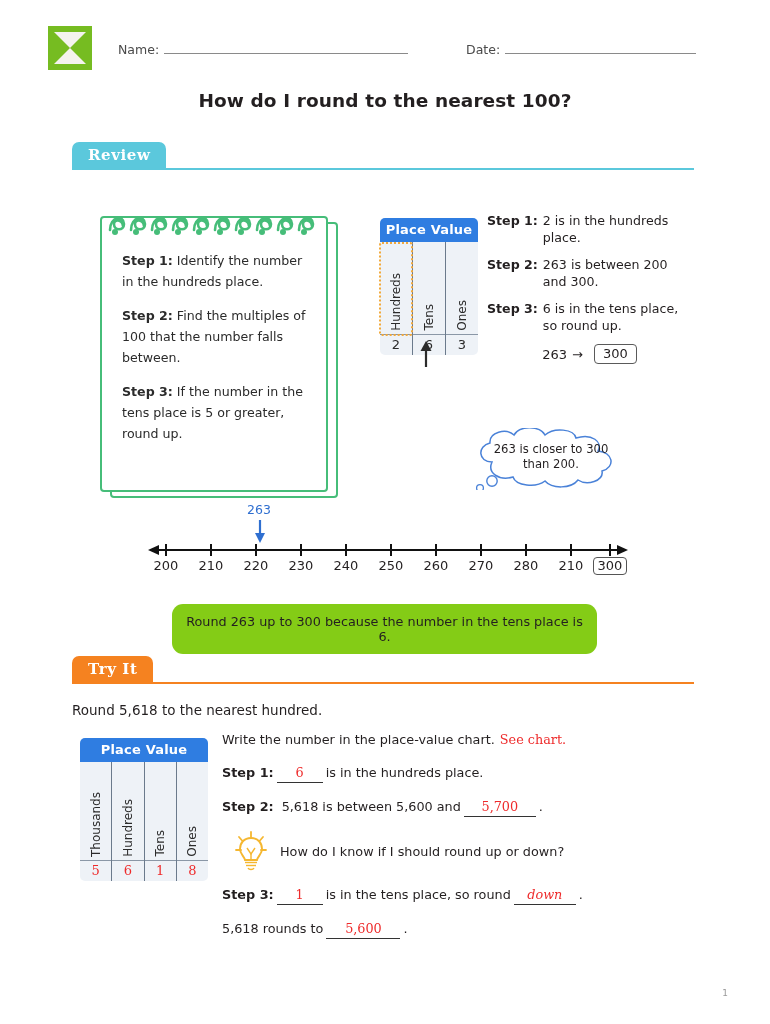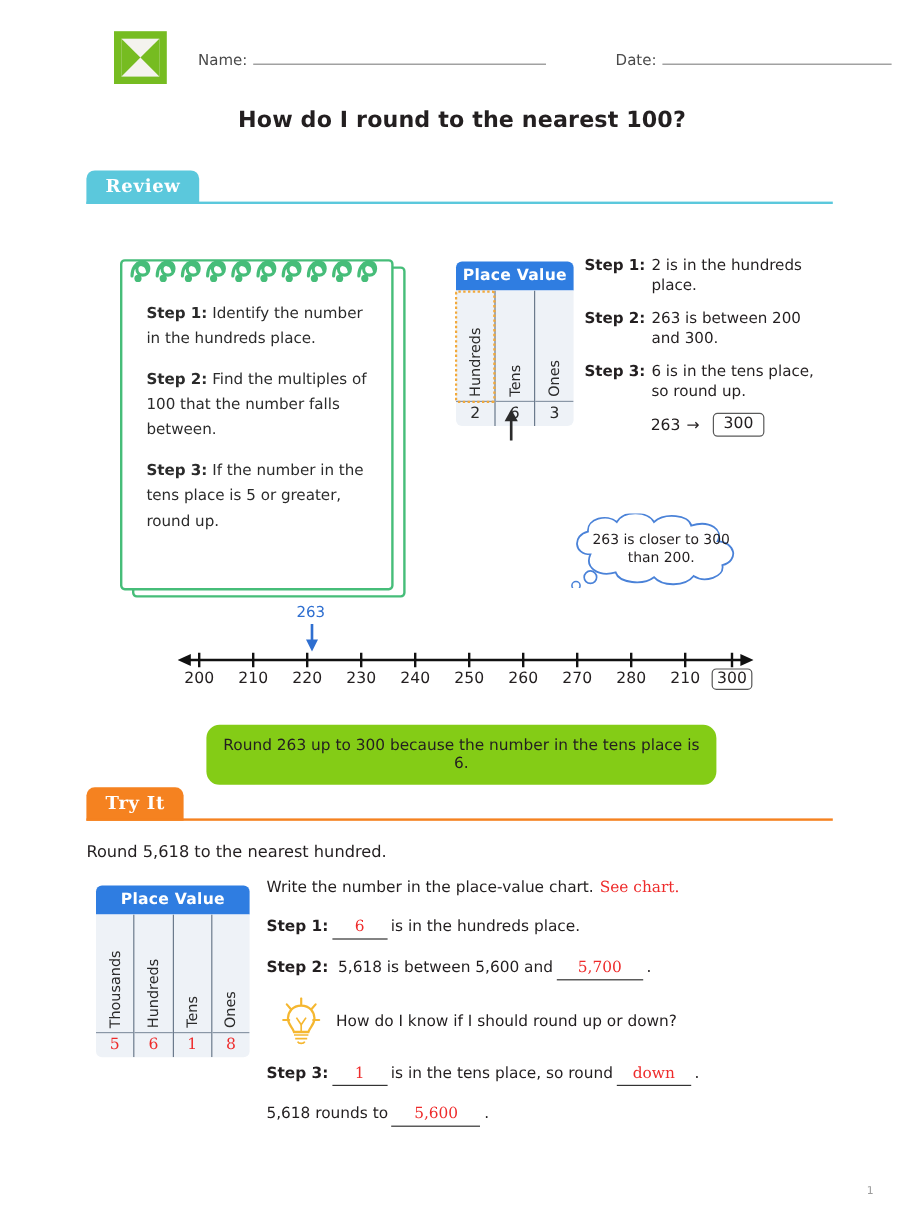--- a/index.html
+++ b/index.html
@@ -8,21 +8,21 @@
     width:770px; height:1024px;
     background:#ffffff;
     font-family:"DejaVu Sans", sans-serif;
     color:#231f20;
     position:relative;
     overflow:hidden;
   }
   .page { position:relative; width:770px; height:1024px; }
 
   
-  .header { position:absolute; left:48px; top:26px; width:674px; height:44px; display:flex; align-items:center;margin-left:47px; }
+  .header { position:absolute; left:48px; top:26px; width:674px; height:44px; display:flex; align-items:center; }
   .logo { width:44px; height:44px; background:#76bc21; flex:0 0 auto; position:relative; }
   .logo svg { position:absolute; left:6px; top:6px; }
   .namewrap { display:flex; align-items:baseline; margin-left:26px; flex:1 1 auto; }
   .fieldlabel { font-size:12.5px; color:#4a4a4a; font-family:"DejaVu Sans", sans-serif; }
   .ruleline { border-bottom:1.2px solid #8a8a8a; flex:1 1 auto; margin-left:5px; height:14px; }
   .namefield { display:flex; align-items:baseline; width:290px; }
   .datefield { display:flex; align-items:baseline; width:230px; margin-left:58px; }
 
   
   .title {
@@ -404,21 +404,21 @@
           <line x1="17" y1="23" x2="17" y2="29"></line>
         </g>
       </svg>
       <span class="q">How do I know if I should round up or down?</span>
     </div>
 
     <div class="ti-line">
       <b>Step 3:</b>
       <span class="blank" style="width:46px;">1</span>
       <span>is in the tens place, so round</span>
-      <span class="blank" style="width:62px;">down</span>
+      <span class="blank" style="width:62px;font-style:italic;">down</span>
       <span>.</span>
     </div>
 
     <div class="ti-line">
       <span>5,618 rounds to</span>
       <span class="blank" style="width:74px;">5,600</span>
       <span>.</span>
     </div>
   </div>
 

